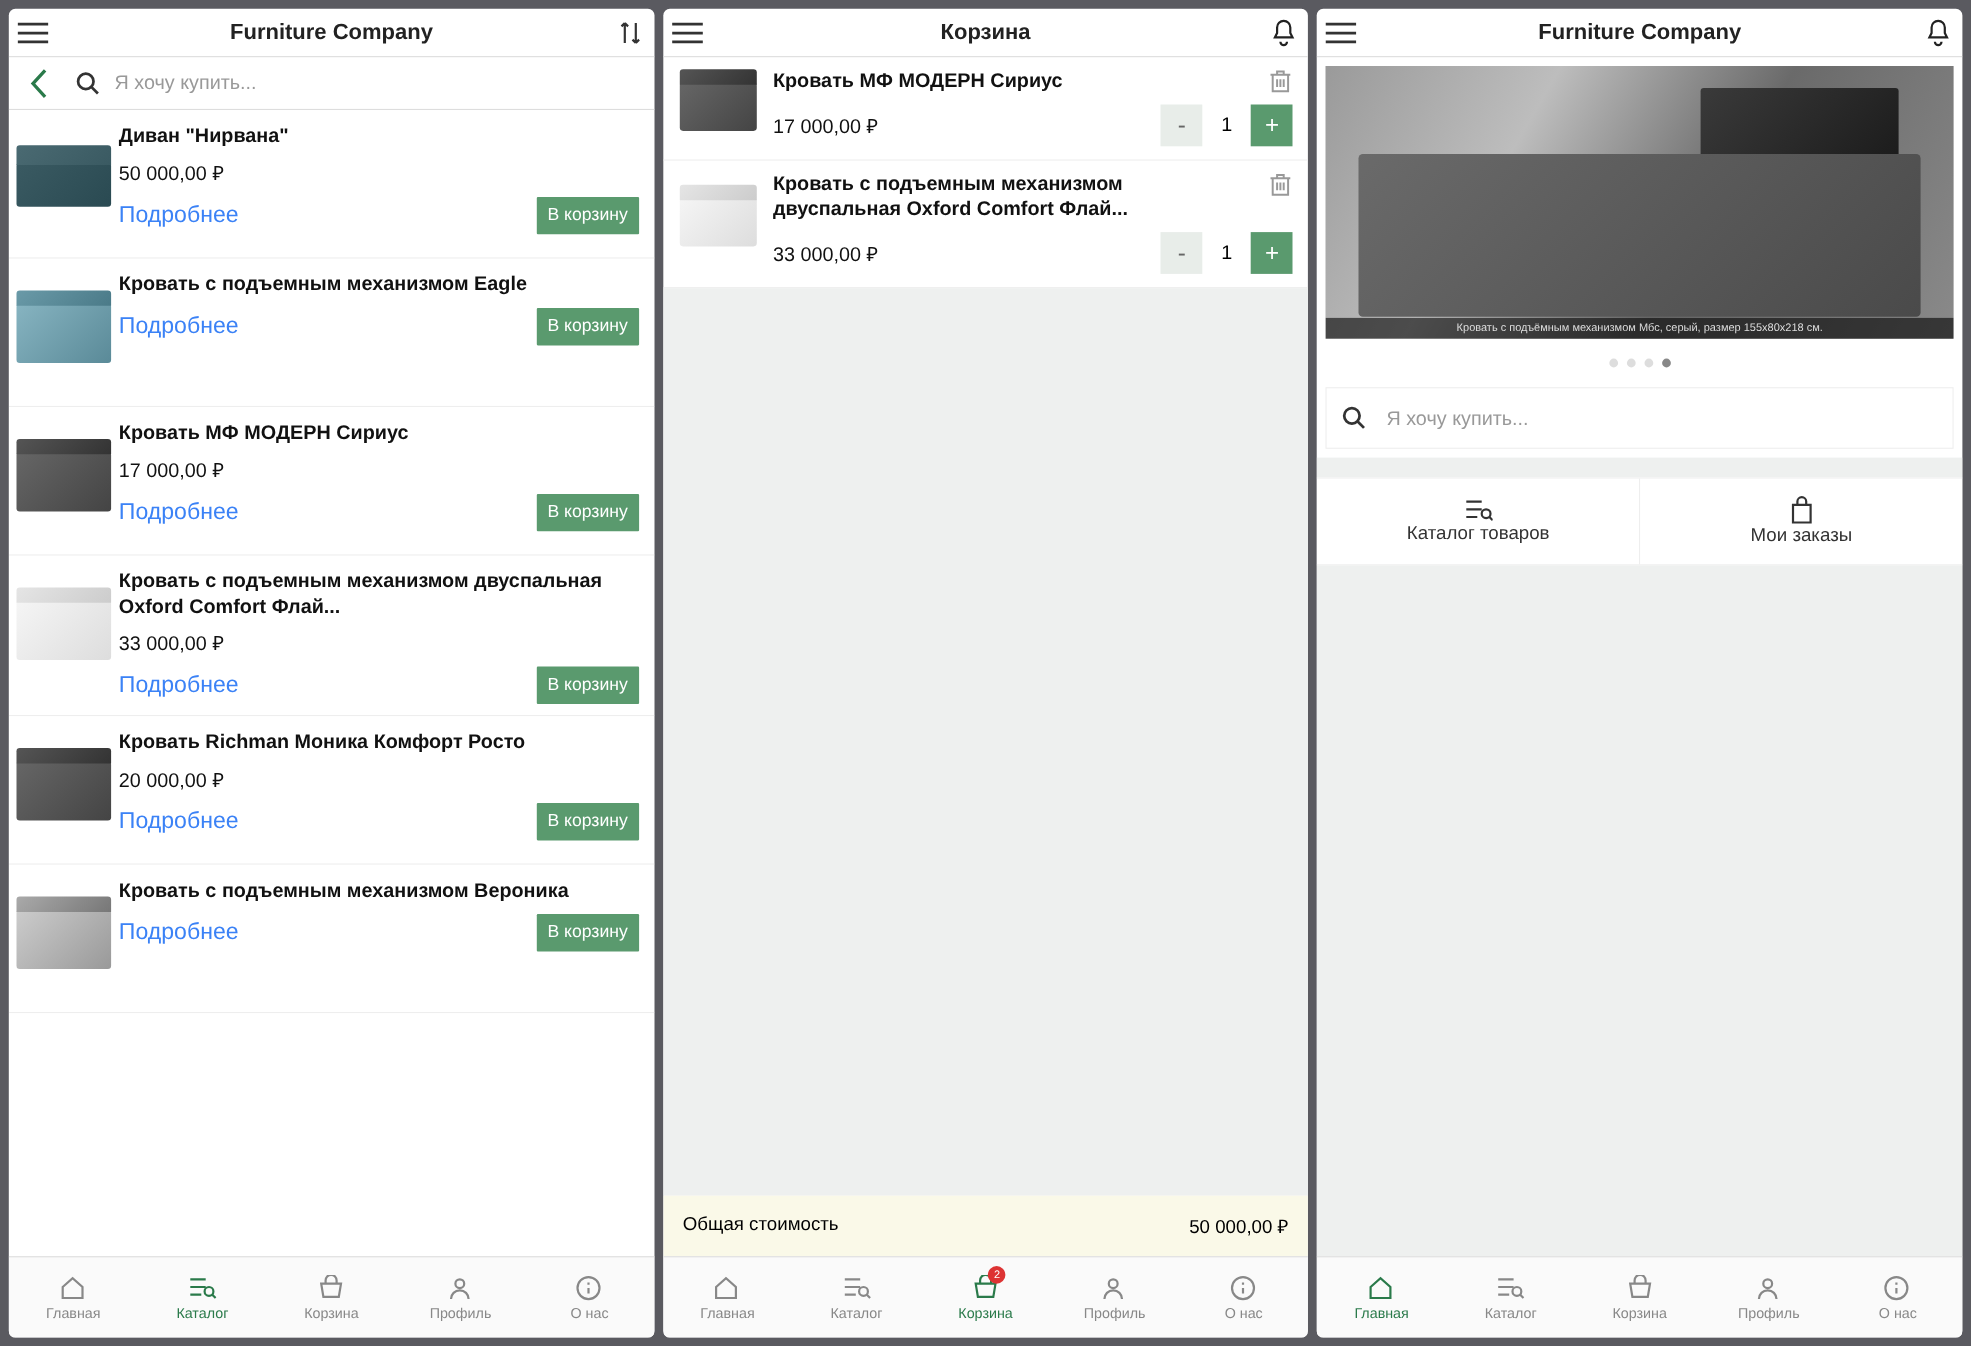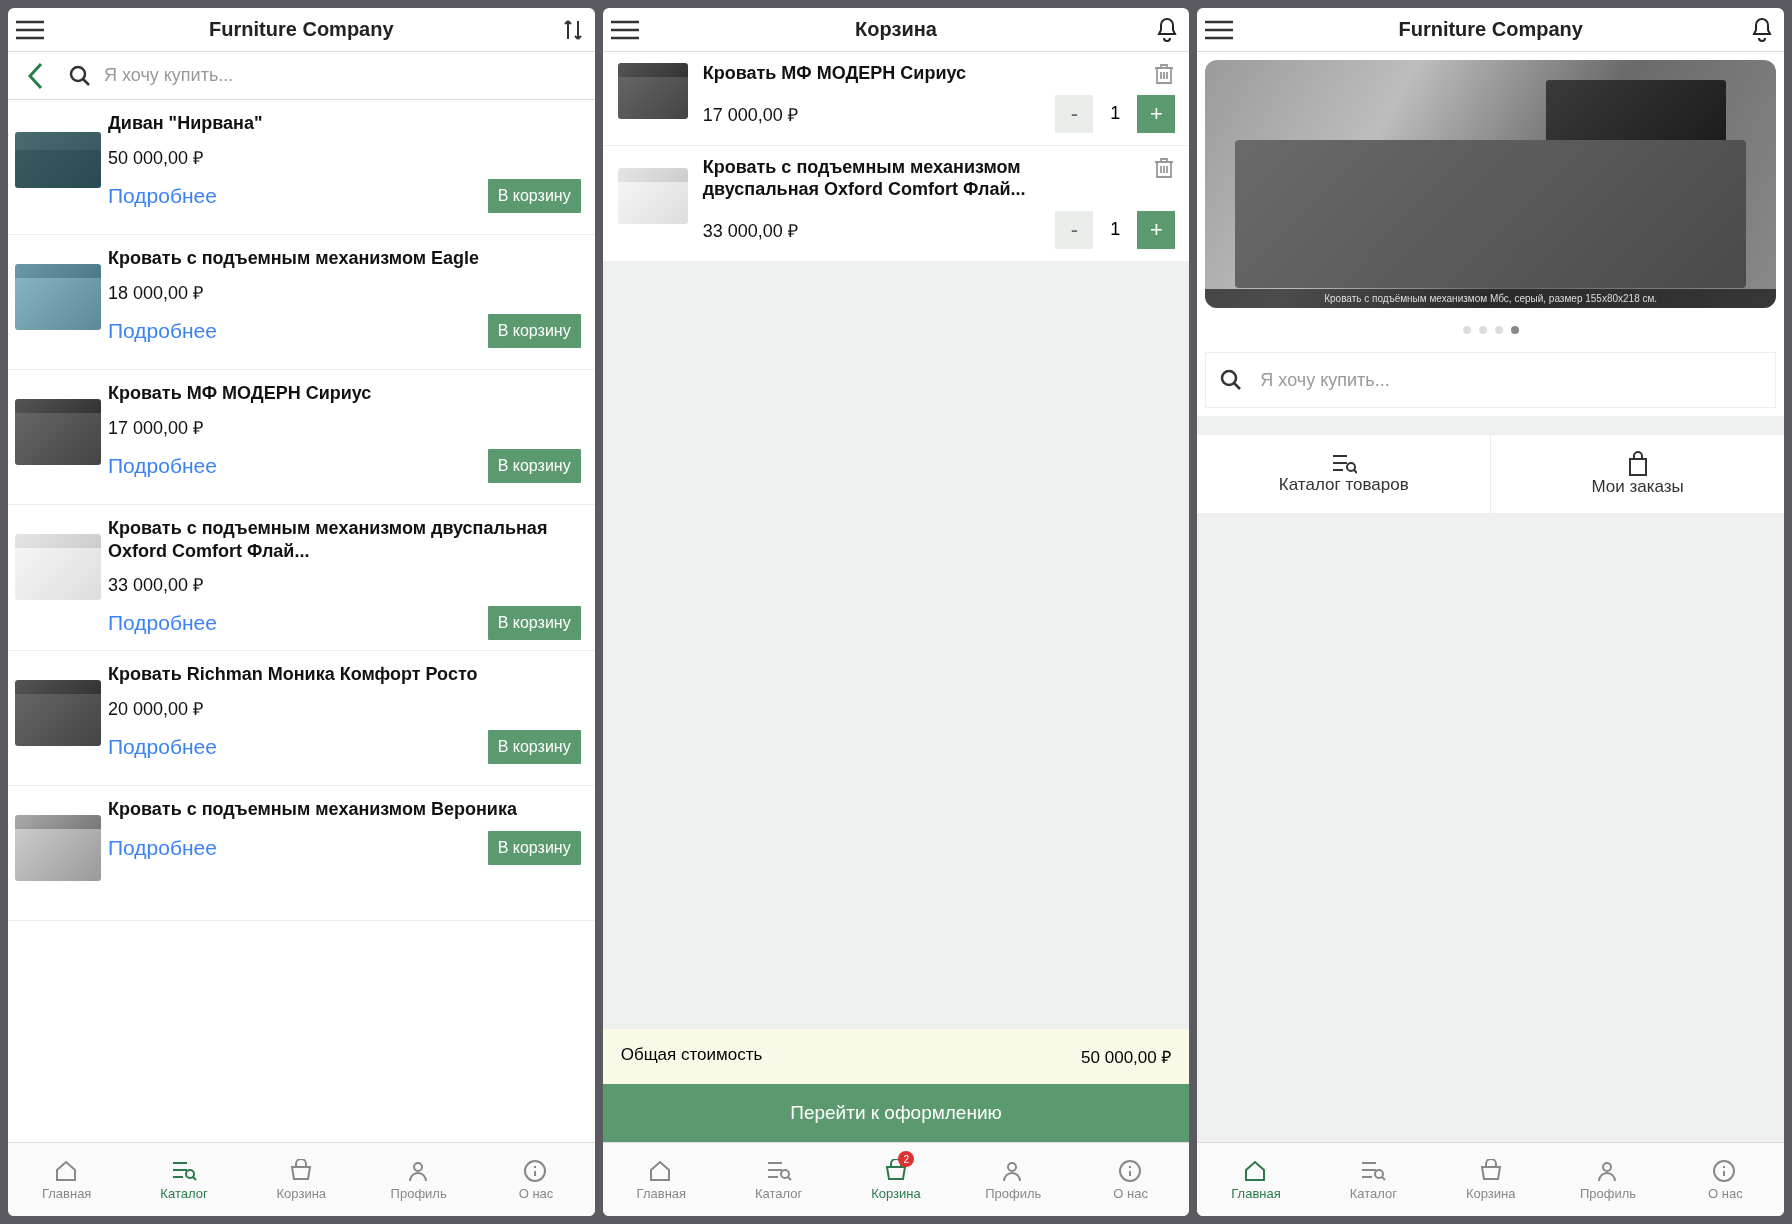--- a/index.html
+++ b/index.html
@@ -48,21 +48,21 @@
 .qty-btn{width:38px;height:38px;display:flex;align-items:center;justify-content:center;font-size:22px;cursor:pointer;border:none}
 .qty-minus{background:#e8ede9;color:#666}
 .qty-plus{background:#5a9a6e;color:#fff}
 .qty-val{width:44px;text-align:center;font-size:18px}
 .trash{position:absolute;right:14px;top:10px;color:#999;cursor:pointer}
 .cart-item{position:relative}
 .cart-fill{flex:1;background:#eef0ef}
 .cart-total{background:#faf9e8;padding:16px 18px;display:flex;justify-content:space-between;font-size:17px}
 .checkout-btn{background:#5a9a6e;color:#fff;text-align:center;padding:18px;font-size:19px;cursor:pointer}
 
-.hero{margin:8px;height:248px;border-radius:12px;background:linear-gradient(120deg,#9a9a9a 0%,#bdbdbd 30%,#6a6a6a 60%,#8a8a8a 100%);position:relative;overflow:hidden}
+.hero{margin:8px;height:248px;border-radius:0;background:linear-gradient(120deg,#9a9a9a 0%,#bdbdbd 30%,#6a6a6a 60%,#8a8a8a 100%);position:relative;overflow:hidden}
 .hero::after{content:"";position:absolute;left:30px;right:30px;top:80px;bottom:20px;background:linear-gradient(135deg,#6a6a6a,#4a4a4a);border-radius:4px}
 .hero::before{content:"";position:absolute;right:50px;top:20px;width:180px;height:80px;background:linear-gradient(135deg,#3a3a3a,#1a1a1a);border-radius:3px}
 .hero-caption{position:absolute;bottom:0;left:0;right:0;background:rgba(0,0,0,.6);color:#ddd;font-size:10px;padding:4px 10px;text-align:center}
 .dots{display:flex;justify-content:center;gap:8px;padding:10px}
 .dot{width:8px;height:8px;border-radius:4px;background:#ddd}
 .dot.active{background:#888}
 .home-search{margin:8px;border:1px solid #eee;height:56px;display:flex;align-items:center;padding:0 14px;gap:12px;background:#fff}
 .home-fill{flex:1;background:#eef0ef}
 .btnrow{display:flex;background:#fff;border-top:1px solid #eee;border-bottom:1px solid #eee}
 .bigbtn{flex:1;display:flex;flex-direction:column;align-items:center;justify-content:center;padding:16px;gap:0;cursor:pointer;color:#333;font-size:17px}
@@ -114,21 +114,20 @@
       <button class="cart-btn">В корзину</button>
     </div>
   </div>
         </div>
         <div class="product">
           <div class="thumb">
             <div class="thumb-img thumb-blue"></div>
           </div>
   <div class="prod-info">
     <div class="prod-name">Кровать с подъемным механизмом Eagle</div>
-    <div class="prod-price">18 000,00 ₽</div>
     <div class="prod-actions">
       <span class="more-link">Подробнее</span>
       <button class="cart-btn">В корзину</button>
     </div>
   </div>
         </div>
         <div class="product">
           <div class="thumb">
             <div class="thumb-img thumb-dark"></div>
           </div>
@@ -274,21 +273,20 @@
               <path d="M2 6h18M8 6V3h6v3M4 6v15h14V6M8 10v7M11 10v7M14 10v7"></path>
             </svg>
   </div>
         </div>
       </div>
   <div class="cart-fill"></div>
   <div class="cart-total">
     <span>Общая стоимость</span>
     <span>50 000,00 ₽</span>
   </div>
-  <div class="checkout-btn">Перейти к оформлению</div>
   <div class="tabbar" id="tb2">
         <div class="tab">
           <svg width="26" height="24" viewBox="0 0 26 24">
             <path d="M3 11l9-8 9 8v10H3z" fill="none" stroke="currentColor" stroke-width="2"></path>
           </svg>
           <span>Главная</span>
         </div>
         <div class="tab">
           <svg width="26" height="24" viewBox="0 0 26 24">
             <path d="M2 4h14M2 11h14M2 18h10" stroke="currentColor" stroke-width="2"></path>

